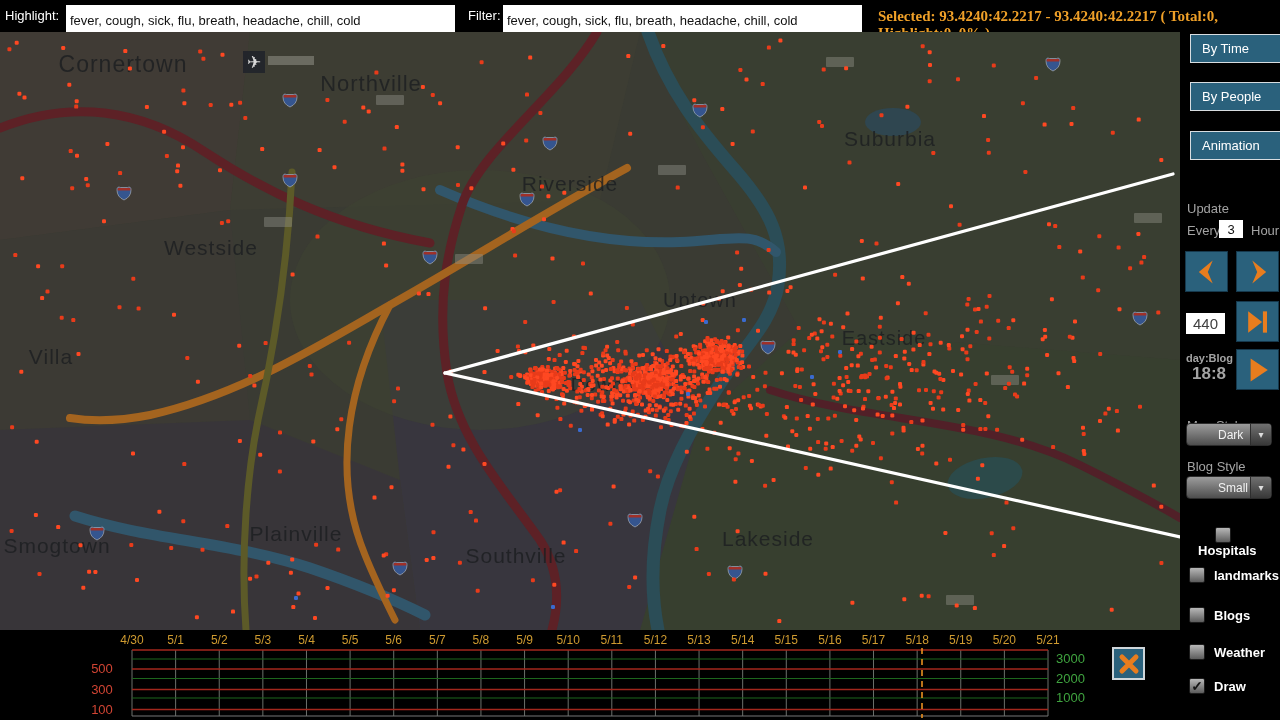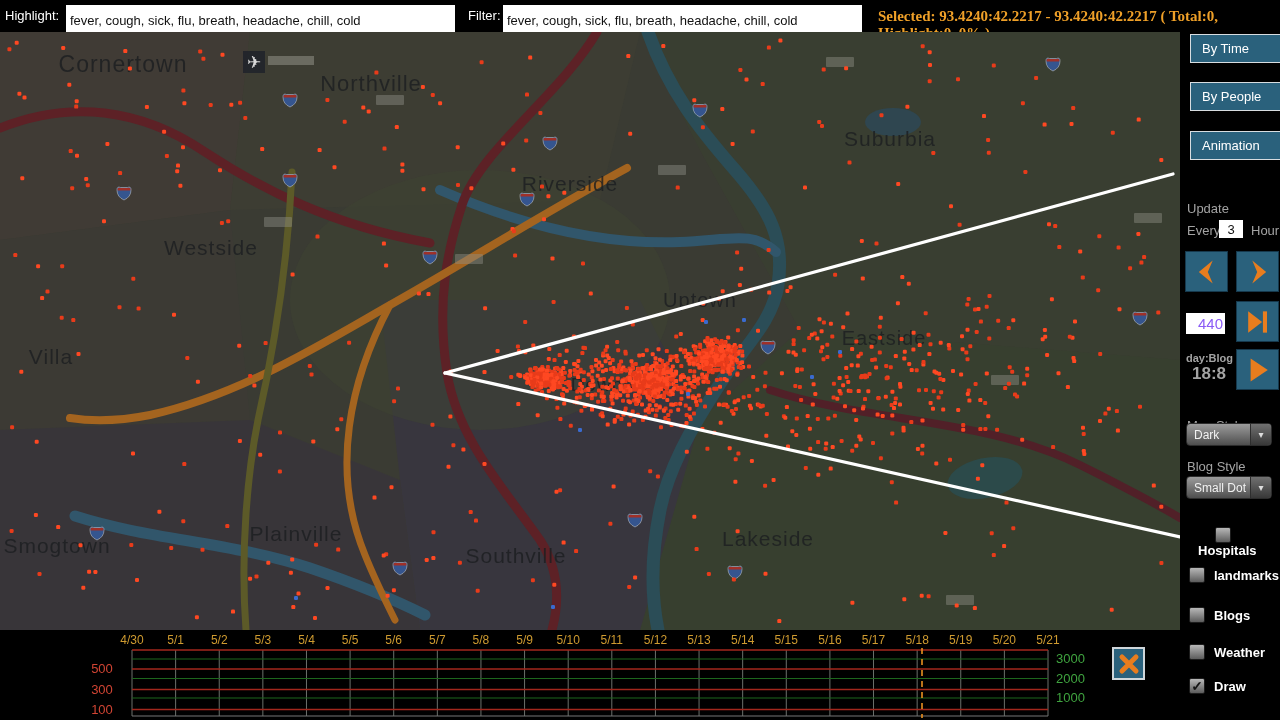--- a/index.html
+++ b/index.html
@@ -33,28 +33,28 @@
   #inp-every{position:absolute;left:39px;top:188px;width:24px;height:18px;background:#fff;border:none;
              color:#111;font-size:13px;text-align:center;font-family:"Liberation Sans",sans-serif;}
   #lbl-hour{left:71px;top:191px;}
   .tealbtn{position:absolute;width:43px;height:41px;background:#2a617c;border:1px solid #16394d;
            padding:0;display:flex;align-items:center;justify-content:center;}
   #btn-prev{left:5px;top:219px;}
   #btn-next{left:56px;top:219px;}
   #btn-skip{left:56px;top:269px;}
   #btn-play{left:56px;top:317px;}
   #inp-frame{position:absolute;left:6px;top:281px;width:39px;height:21px;background:#fff;border:none;
-             color:#8b5cf6;font-size:15px;text-align:right;font-family:"Liberation Sans",sans-serif;}
+             color:#404040;font-size:15px;text-align:center;font-family:"Liberation Sans",sans-serif;}
   #lbl-dayhour{left:6px;top:320px;font-size:11px;font-weight:bold;}
   #val-dayhour{left:12px;top:332px;font-size:17px;font-weight:bold;}
   #lbl-mapstyle{left:7px;top:386px;}
   #lbl-blogstyle{left:7px;top:427px;}
   .dropdown{position:absolute;left:6px;width:86px;height:23px;border:1px solid #2c2c2c;border-radius:4px;
             background:linear-gradient(#9c9c9c,#4e4e4e);color:#f2f2f2;font-size:12px;
-            display:flex;align-items:center;}
+            display:flex;align-items:center;padding-left:24px;}
   #dd-mapstyle{top:391px;}
   #dd-blogstyle{top:444px;}
   .dd-text{flex:1;padding-left:7px;white-space:nowrap;overflow:hidden;}
   .dd-arrow{width:21px;height:100%;border-left:1px solid #2e2e2e;display:flex;align-items:center;
             justify-content:center;background:linear-gradient(#707070,#383838);
             border-radius:0 4px 4px 0;font-size:10px;color:#ddd;}
   .cb-row{position:absolute;left:9px;display:flex;align-items:center;}
   .cb{width:16px;height:16px;border:1px solid #1d1d1d;border-radius:2px;
       background:linear-gradient(#b8b8b8,#5c5c5c);color:#151515;font-size:14px;font-weight:bold;
       line-height:15px;text-align:center;}

